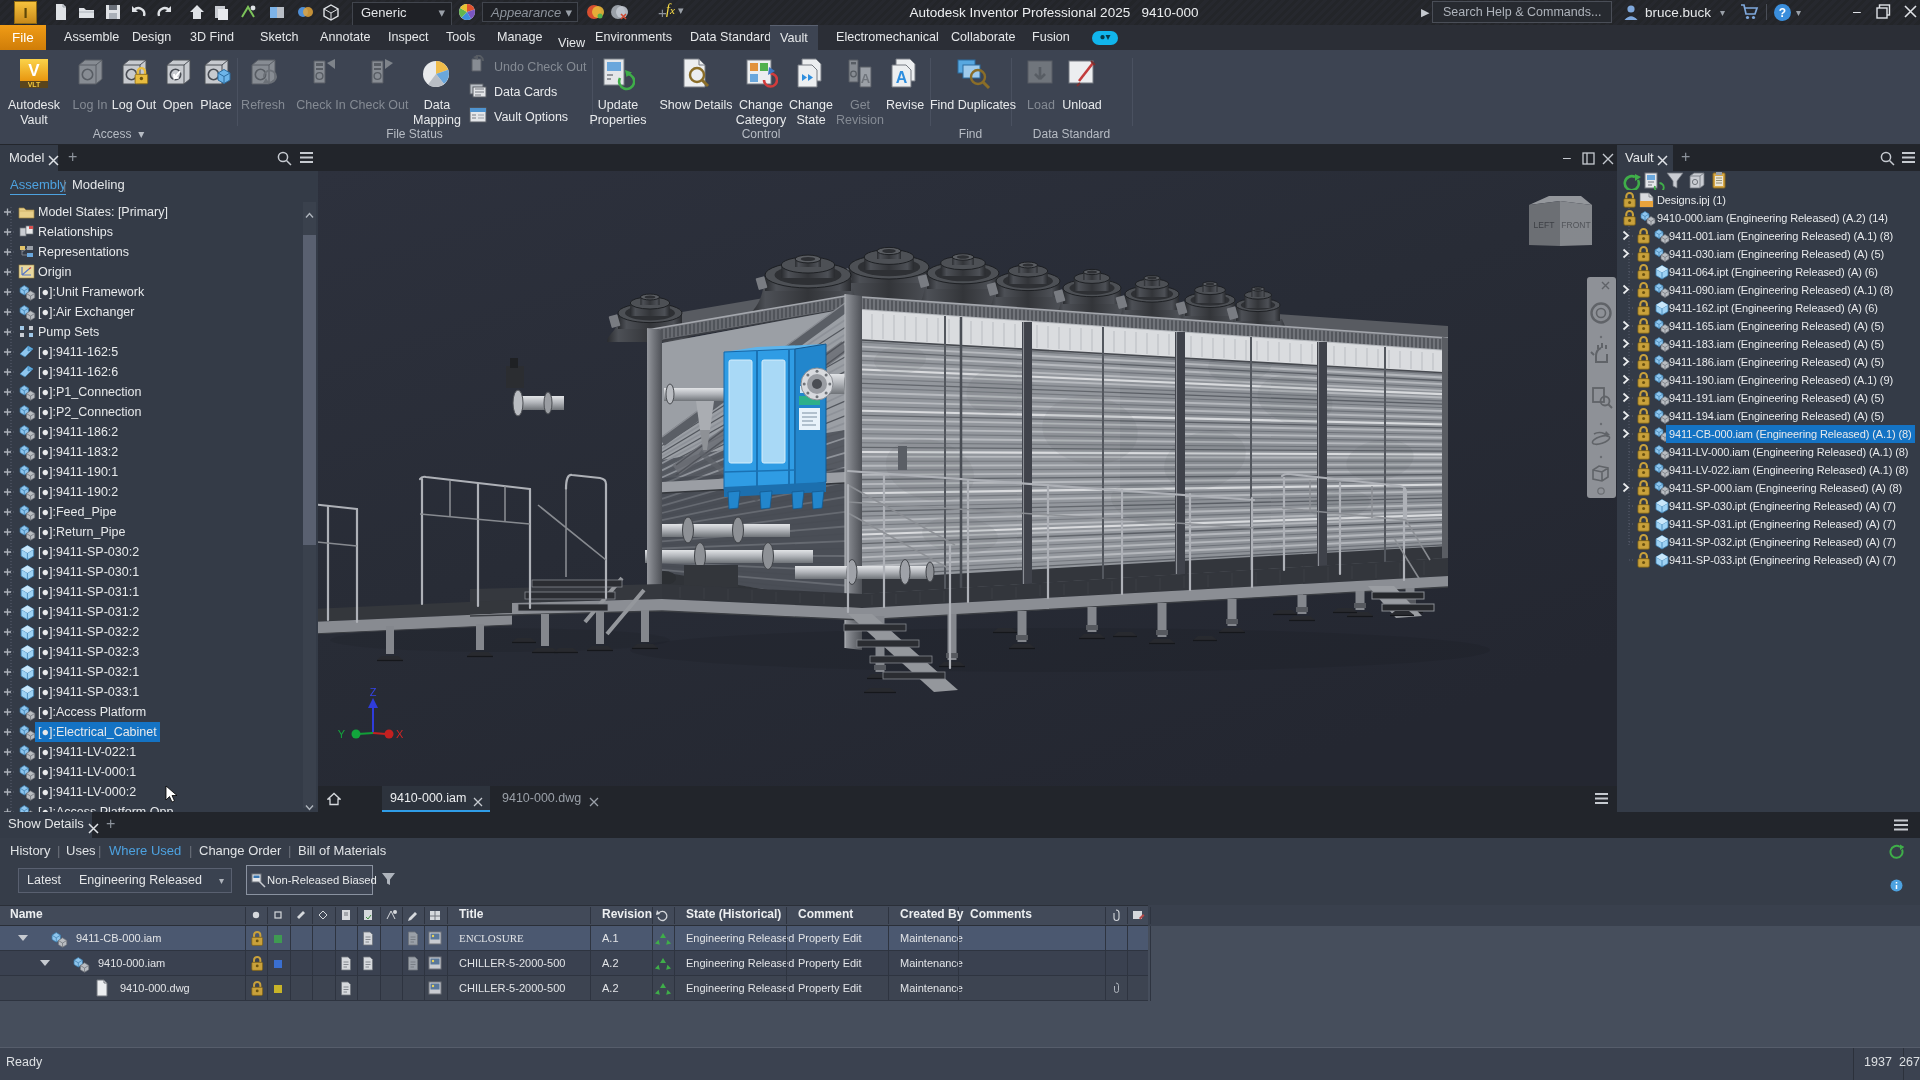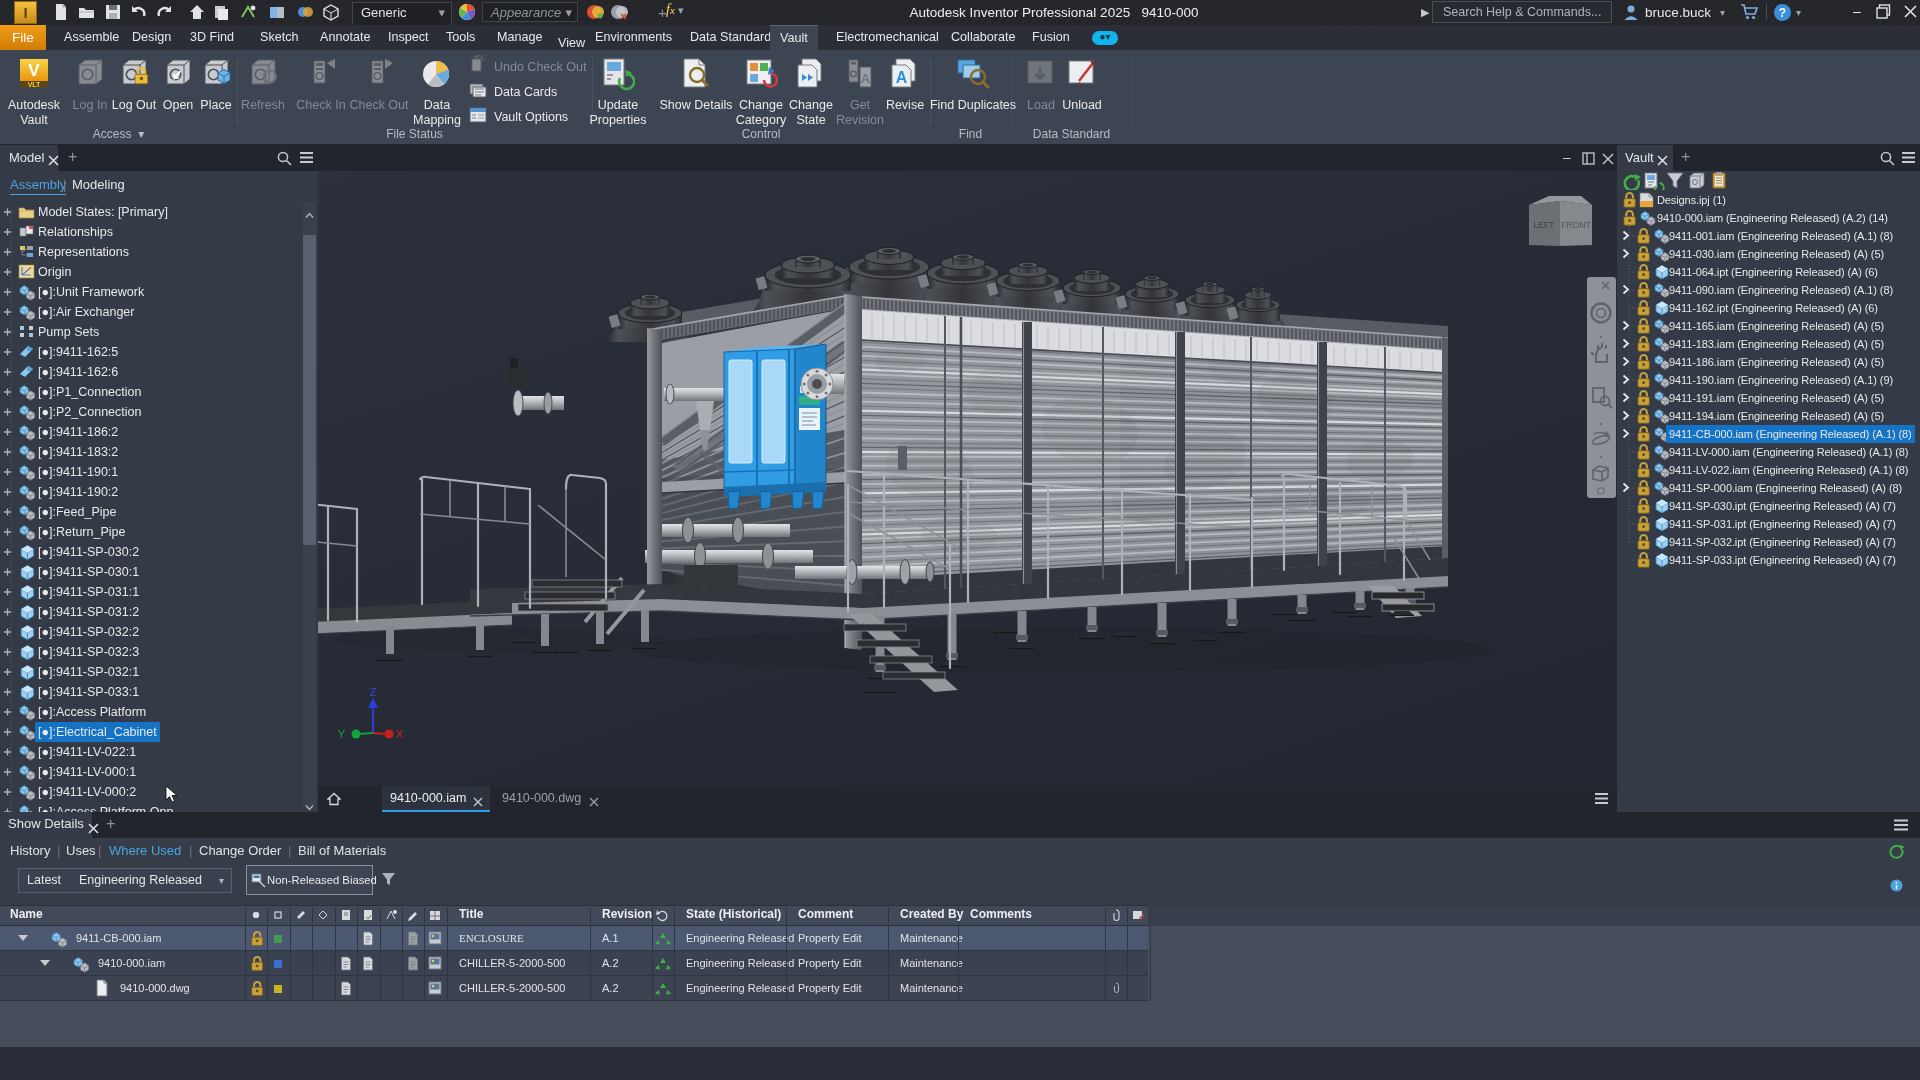--- a/index.html
+++ b/index.html
@@ -1261,20 +1261,27 @@
       <div class="abs" style="left:1127px;top:164px;width:1px;height:25px;background:#2e3440;"></div>
       <div class="abs" style="left:1150px;top:164px;width:1px;height:25px;background:#2e3440;"></div>
       <div class="abs" style="left:1888px;top:32px;"><svg width="16" height="16" viewBox="0 0 16 16">
           <path d="M12 3 a6 6 0 1 0 2 2.5" fill="none" stroke="#3fae49" stroke-width="2"></path>
           <path d="M12 0.5 L16.5 3 L12 6 Z" fill="#3fae49"></path>
         </svg></div>
       <div class="abs" style="left:1890px;top:66px;"><svg width="13" height="13" viewBox="0 0 13 13">
           <circle cx="6.5" cy="6.5" r="6" fill="#4da2e0"></circle>
           <path d="M6.5 3 v1.5 M6.5 6 v4" stroke="#fff" stroke-width="1.5"></path>
         </svg></div>
+    </div>
+    <div id="statusbar" class="abs">
+      <div class="abs" style="left:6px;top:7px;">Ready</div>
+      <div class="abs" style="left:1853px;top:0;width:1px;height:33px;background:#2c313b;"></div>
+      <div class="abs" style="left:1903px;top:0;width:1px;height:33px;background:#2c313b;"></div>
+      <div class="abs" style="left:1856px;top:7px;width:44px;text-align:center;font-size:12.5px;">1937</div>
+      <div class="abs" style="left:1899px;top:7px;width:21px;font-size:12.5px;">267</div>
     </div>
     <svg class="abs" style="left:318px;top:171px;" width="1299" height="615" viewBox="318 171 1299 615">
       <defs>
 <linearGradient id="vbg" x1="0" y1="0" x2="0.7" y2="1">
  <stop offset="0" stop-color="#2d313d"></stop>
           <stop offset="0.5" stop-color="#282c36"></stop>
           <stop offset="1" stop-color="#242731"></stop>
 </linearGradient>
 <linearGradient id="fan" x1="0" y1="0" x2="1" y2="0">
  <stop offset="0" stop-color="#292b2f"></stop>

